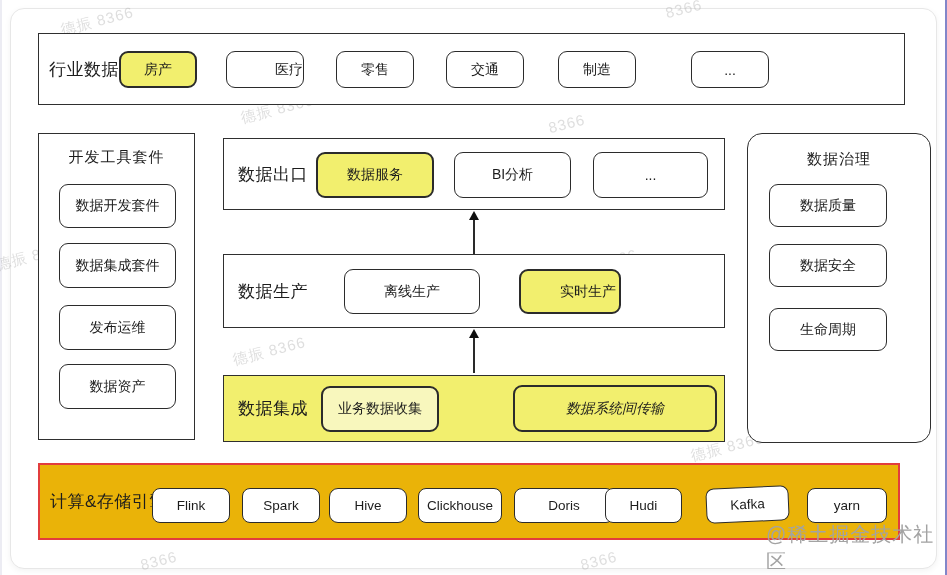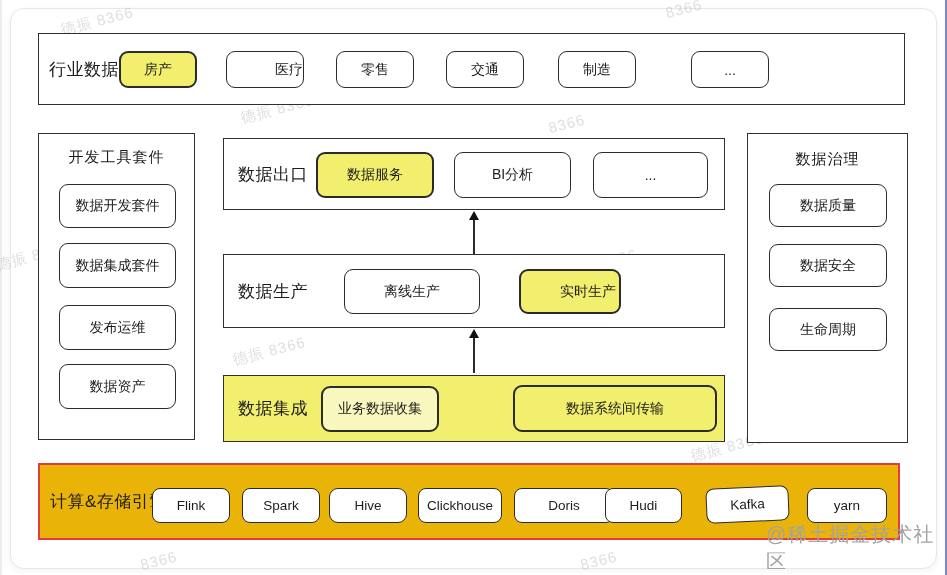--- a/index.html
+++ b/index.html
@@ -119,24 +119,24 @@
 </div>
 
 <div class="arrow" style="left:468px;top:329px;">
   <div class="head"></div>
   <div class="shaft" style="height:35px;"></div>
 </div>
 
 <div class="container yellow-bg" style="left:223px;top:375px;width:502px;height:67px;">
   <div class="row-label" style="left:14px;">数据集成</div>
   <div class="box hl-light" style="left:97px;top:10px;width:118px;height:46px;">业务数据收集</div>
-  <div class="box hl-same" style="left:289px;top:9px;width:204px;height:47px;">数据系统间传输</div>
+  <div class="box hl-same" style="left:289px;top:9px;width:204px;height:47px;font-style:italic;">数据系统间传输</div>
 </div>
 
-<div class="container" style="left:747px;top:133px;width:161px;height:310px;">
+<div class="container" style="left:747px;top:133px;width:184px;height:310px;border-radius:15px;">
   <div class="panel-title" style="top:16px;">数据治理</div>
   <div class="box" style="left:21px;top:50px;width:118px;height:43px;">数据质量</div>
   <div class="box" style="left:21px;top:110px;width:118px;height:43px;">数据安全</div>
   <div class="box" style="left:21px;top:174px;width:118px;height:43px;">生命周期</div>
 </div>
 
 <div class="container red-border" style="left:38px;top:463px;width:862px;height:77px;">
   <div class="row-label" style="left:10px;">计算&amp;存储引擎</div>
   <div class="box engine" style="left:112px;top:23px;width:78px;height:35px;">Flink</div>
   <div class="box engine" style="left:202px;top:23px;width:78px;height:35px;">Spark</div>

